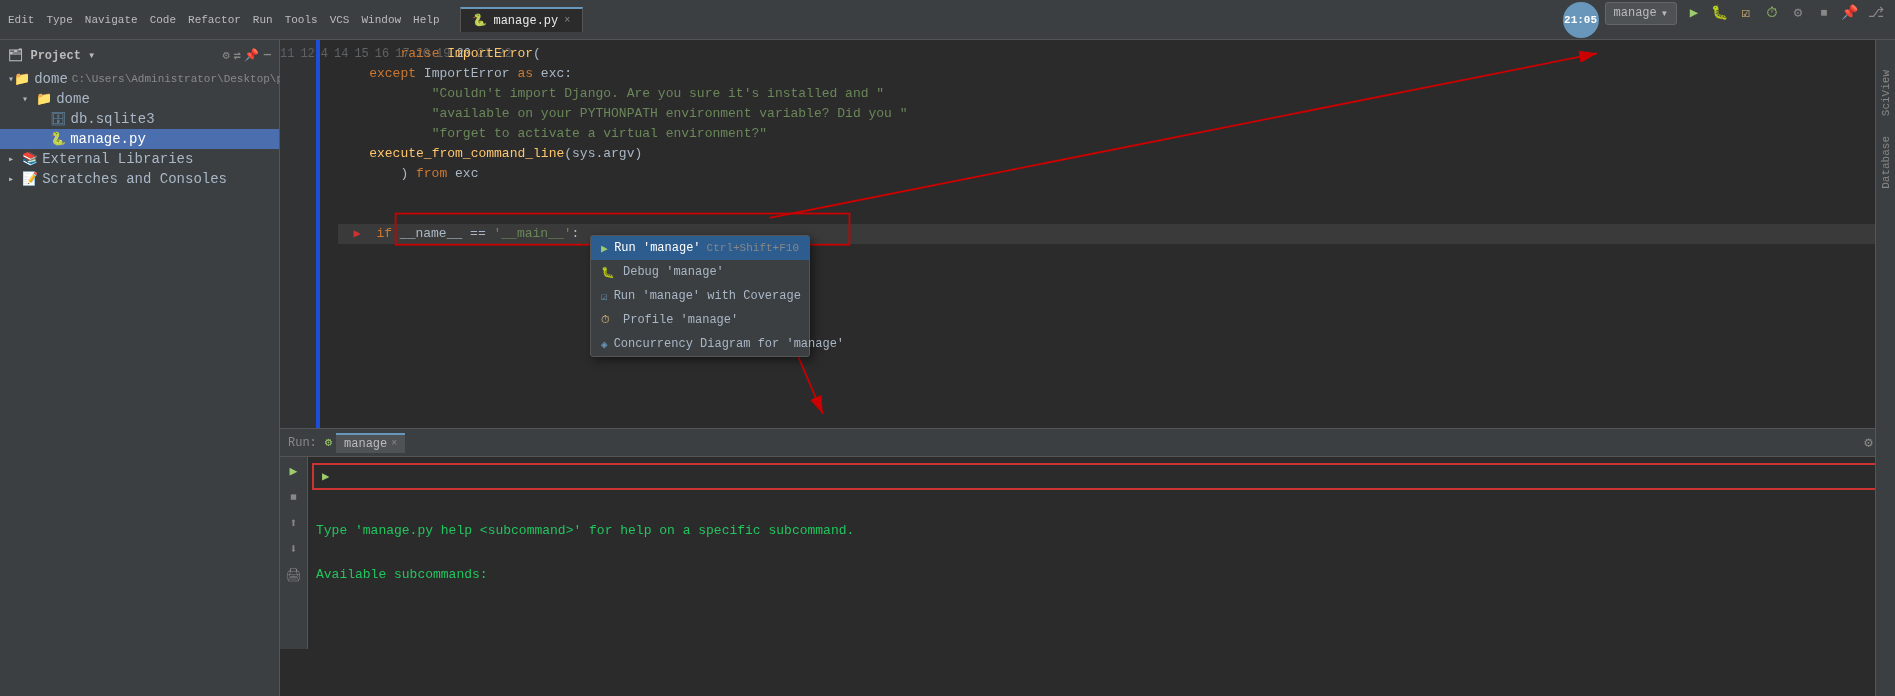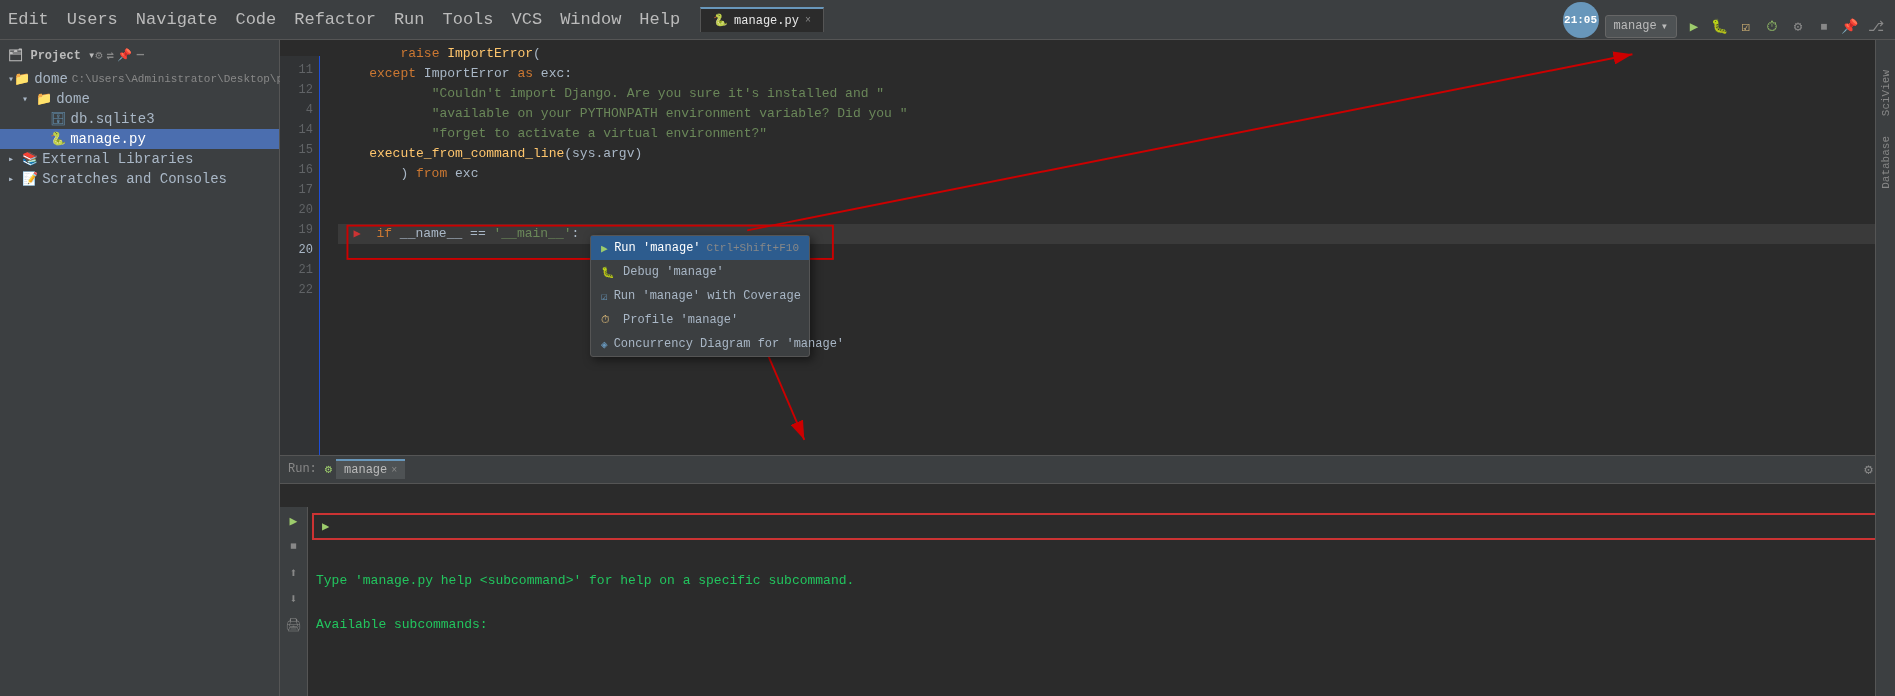--- a/index.html
+++ b/index.html
@@ -19,22 +19,22 @@
       background: #3c3f41;
       display: flex;
       align-items: center;
       justify-content: space-between;
       border-bottom: 1px solid #555;
       padding: 0 8px;
     }
     .top-bar-left {
       display: flex;
       align-items: center;
-      gap: 18px;
-      font-size: 17px;
+      gap: 12px;
+      font-size: 11px;
       color: #bbb;
     }
     .top-bar-left span { cursor: pointer; }
     .tab-bar {
       display: flex;
       align-items: center;
       flex: 1;
       margin-left: 20px;
     }
     .tab {
@@ -51,21 +51,21 @@
       cursor: pointer;
     }
     .tab.active {
       background: #2b2b2b;
       color: #e8e8e8;
       border-top: 2px solid #6897bb;
     }
     .tab .tab-close { color: #888; font-size: 10px; }
     .top-bar-right {
       display: flex;
-      align-items: flex-end;
+      align-items: flex-start;
       gap: 6px;
     }
     .clock-badge {
       background: #6897bb;
       border-radius: 50%;
       width: 36px;
       height: 36px;
       display: flex;
       align-items: center;
       justify-content: center;
@@ -111,21 +111,21 @@
       background: #3c3f41;
       border-right: 1px solid #555;
       display: flex;
       flex-direction: column;
       padding-top: 4px;
       flex-shrink: 0;
     }
     .sidebar-header {
       display: flex;
       align-items: center;
-      justify-content: flex-start;
+      justify-content: space-between;
       padding: 4px 8px;
       font-size: 12px;
       font-weight: bold;
       color: #bbb;
     }
     .sidebar-header-icons { display: flex; gap: 4px; color: #888; font-size: 12px; cursor: pointer; }
     .sidebar-tree { padding: 2px 0; }
     .tree-item {
       display: flex;
       align-items: center;
@@ -144,28 +144,27 @@
     
     .editor-area {
       flex: 1;
       background: #2b2b2b;
       position: relative;
       overflow: hidden;
     }
     .line-numbers {
       position: absolute;
       left: 0;
-      top: 16px;
+      top: 0;
       width: 40px;
       background: #313335;
       height: 100%;
       display: flex;
-      flex-direction: column;
       padding-top: 4px;
-      border-right: 1px solid #1d4ed8;
+      border-right: 4px solid #1d4ed8;
     }
     .line-num {
       height: 20px;
       line-height: 20px;
       text-align: right;
       padding-right: 6px;
       font-size: 12px;
       color: #606366;
     }
     .line-num.current { color: #a9b7c6; }
@@ -219,26 +218,25 @@
       top: 0;
       left: 0;
       width: 100%;
       height: 100%;
       pointer-events: none;
       z-index: 50;
     }
 
     
     .bottom-panel {
-      height: 241px;
+      height: 268px;
       background: #2b2b2b;
       border-top: 1px solid #555;
       display: flex;
       flex-direction: column;
-      gap: 23px;
     }
     .bottom-tabs {
       height: 28px;
       background: #3c3f41;
       display: flex;
       align-items: center;
       border-bottom: 1px solid #555;
       padding: 0 8px;
       justify-content: space-between;
     }
@@ -334,21 +332,21 @@
       cursor: pointer;
       transform: rotate(180deg);
     }
   </style>
 </head>
 <body>
 
 <div class="top-bar">
   <div class="top-bar-left">
     <span>Edit</span>
-    <span>Users</span>
+    <span>Type</span>
     <span>Navigate</span>
     <span>Code</span>
     <span>Refactor</span>
     <span>Run</span>
     <span>Tools</span>
     <span>VCS</span>
     <span>Window</span>
     <span>Help</span>
   </div>
   <div class="tab-bar">

